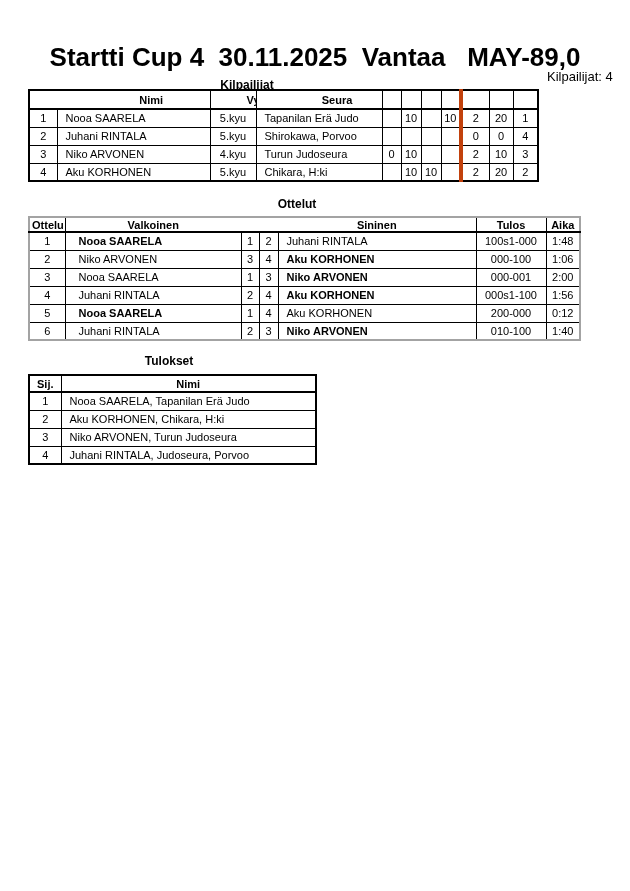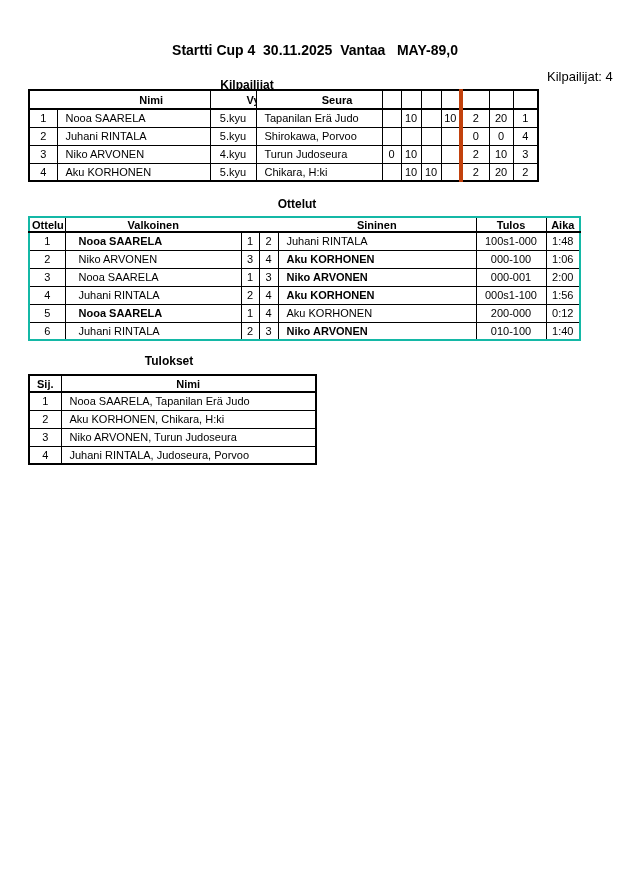--- a/index.html
+++ b/index.html
@@ -10,21 +10,21 @@
     height: 891px;
     background: #ffffff;
     color: #000000;
     font-family: "Liberation Sans", "DejaVu Sans", sans-serif;
   }
   .page-title {
     position: absolute;
     top: 42px; left: 0;
     width: 630px;
     text-align: center;
-    font-size: 14px;
+    font-size: 26px;
     font-weight: bold;
     white-space: pre;
   }
   .section-label {
     position: absolute;
     transform: translateX(-50%);
     font-size: 12px;
     font-weight: bold;
     white-space: nowrap;
   }
@@ -59,21 +59,21 @@
   .pl2  { padding-left: 2px; }
   .pl8  { padding-left: 8px; }
   .pl13 { padding-left: 13px; }
   .bold { font-weight: bold; }
   .thick-left { border-left: 4px solid #c2410c; }
   .no-r { border-right: none; }
   .no-l { border-left: none; }
 
   #t-kilpailijat { left: 28px; top: 89px;  width: 509px; border: 2px solid #000; }
   #t-kilpailijat thead th { height: 19px; padding-left: 36px; }
-  #t-ottelut     { left: 28px; top: 216px; width: 551px; border: 2px solid #14b8a6; }
+  #t-ottelut     { left: 28px; top: 216px; width: 551px; border: 2px solid #a3a3a3; }
   #t-ottelut thead th { height: 15px; }
   #t-tulokset    { left: 28px; top: 374px; width: 287px; border: 2px solid #000; }
   #t-tulokset thead th { height: 17px; }
 </style>
 </head>
 <body>
 
 <div class="page-title">Startti Cup 4  30.11.2025  Vantaa   MAY-89,0</div>
 <div class="section-label lbl-kilpailijat">Kilpailijat</div>
 <div class="count-label">Kilpailijat: 4</div>

